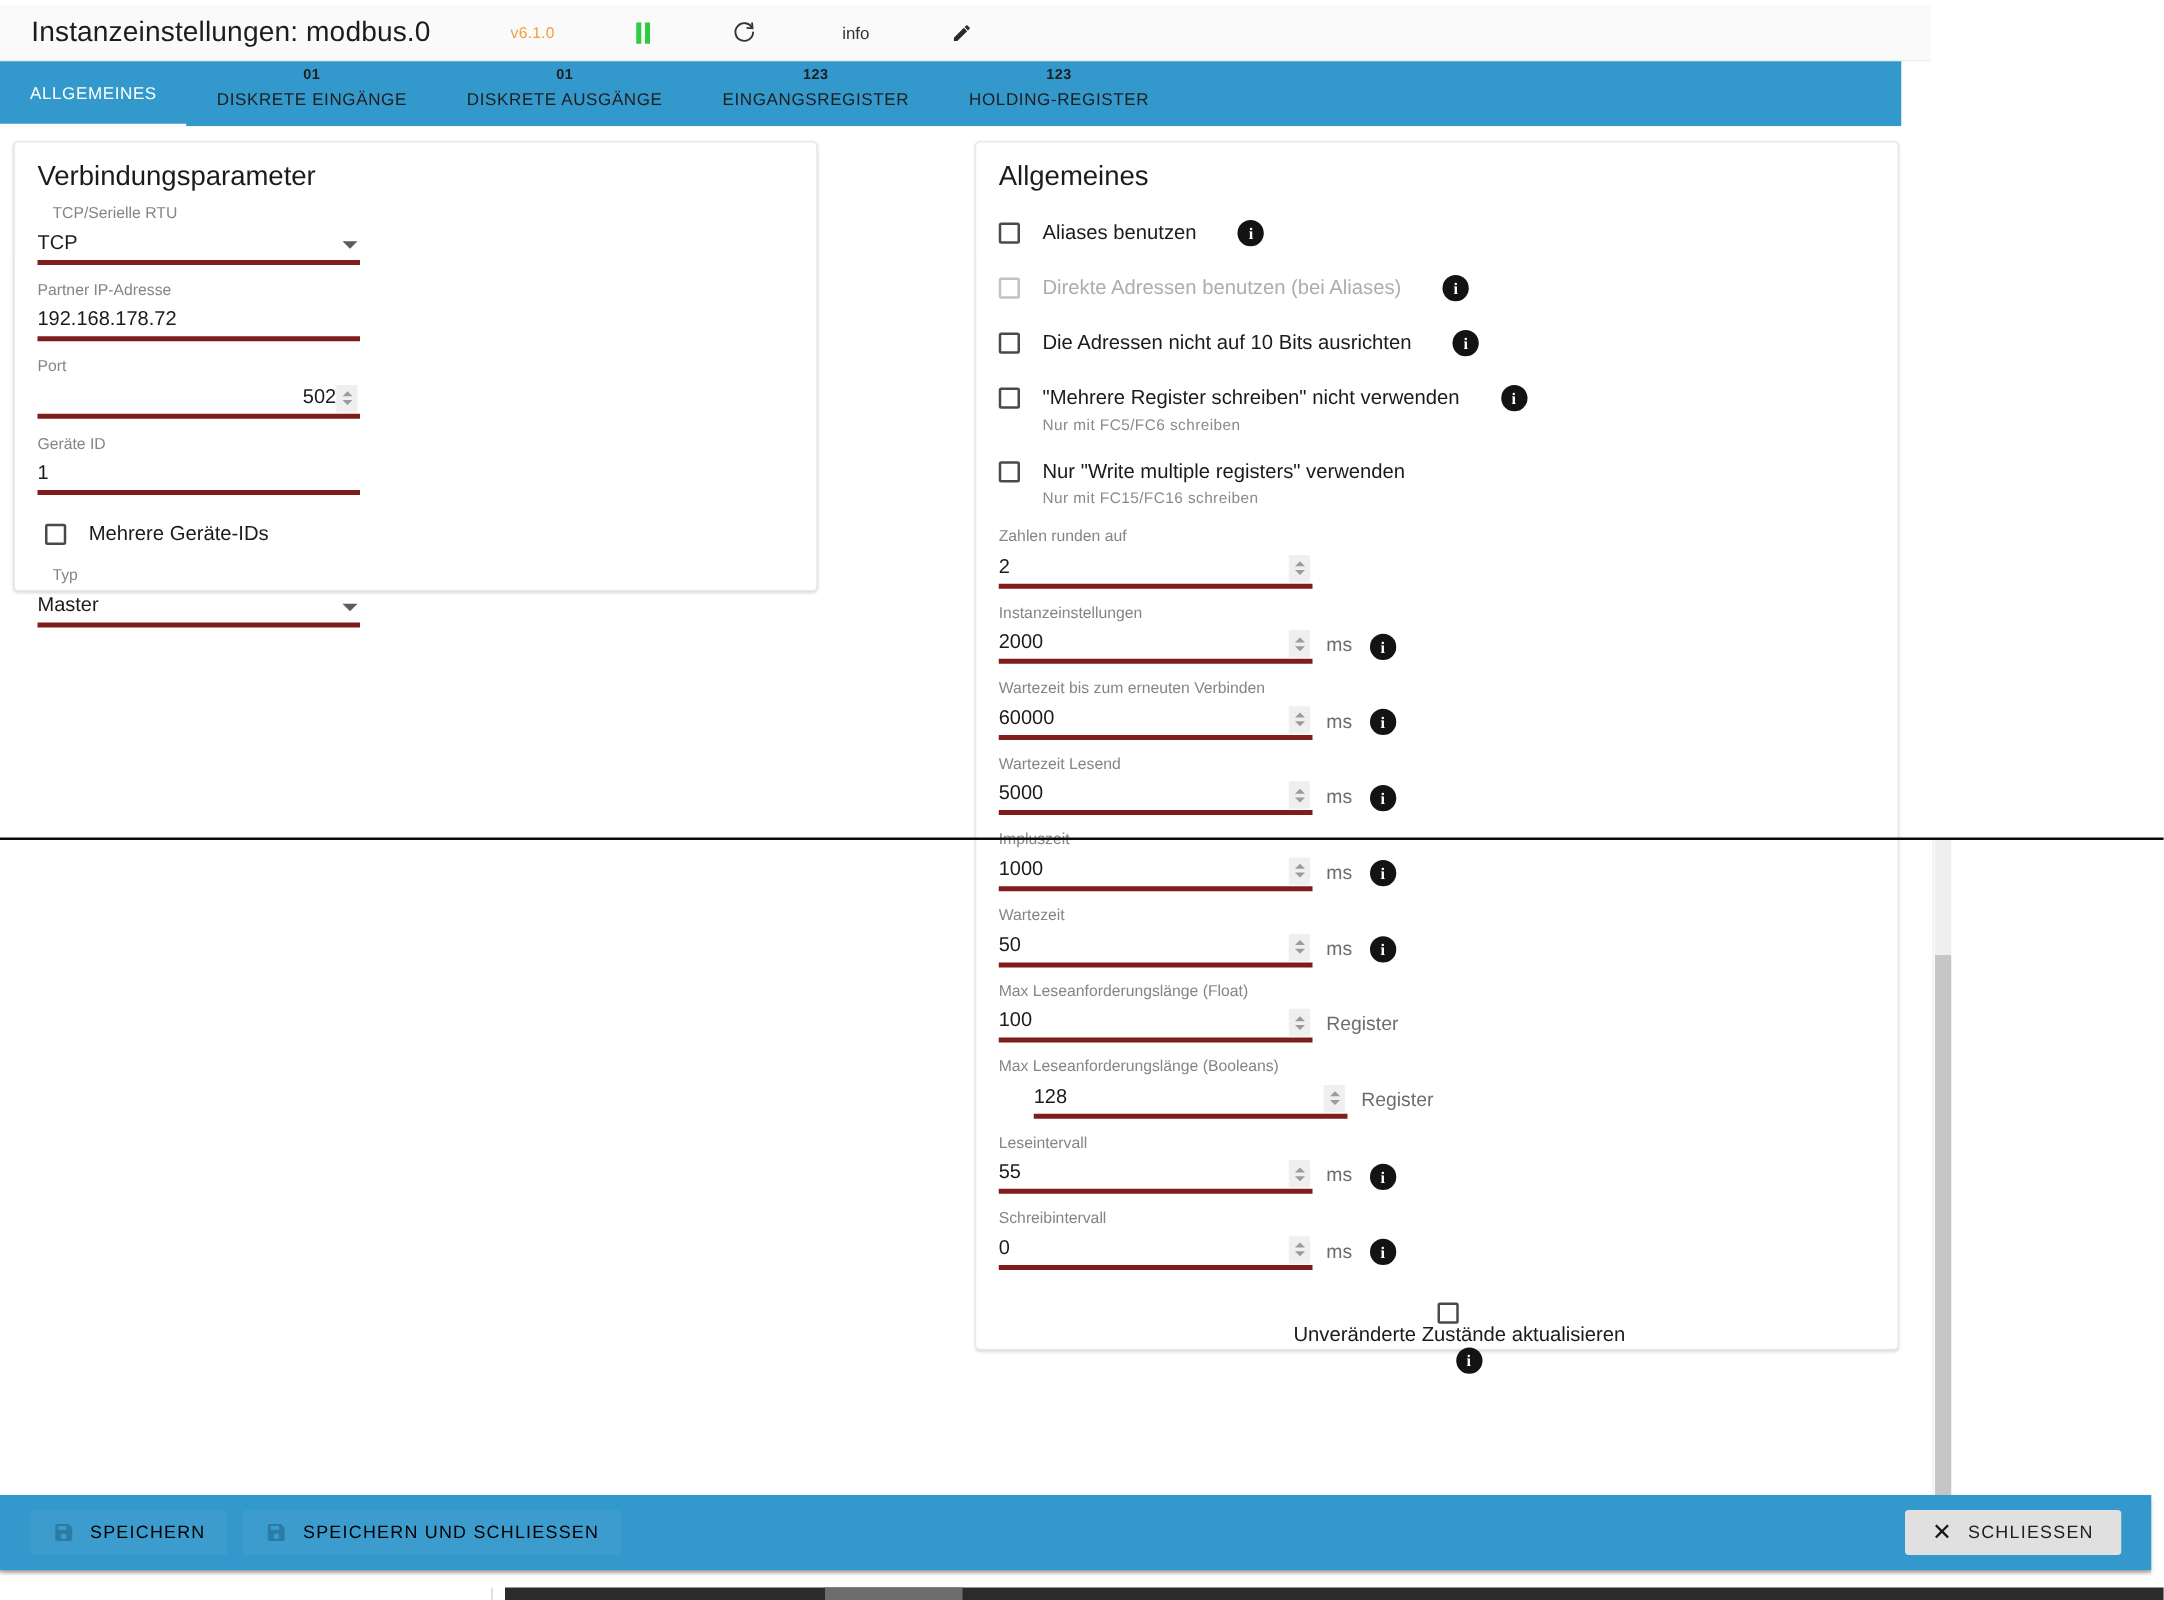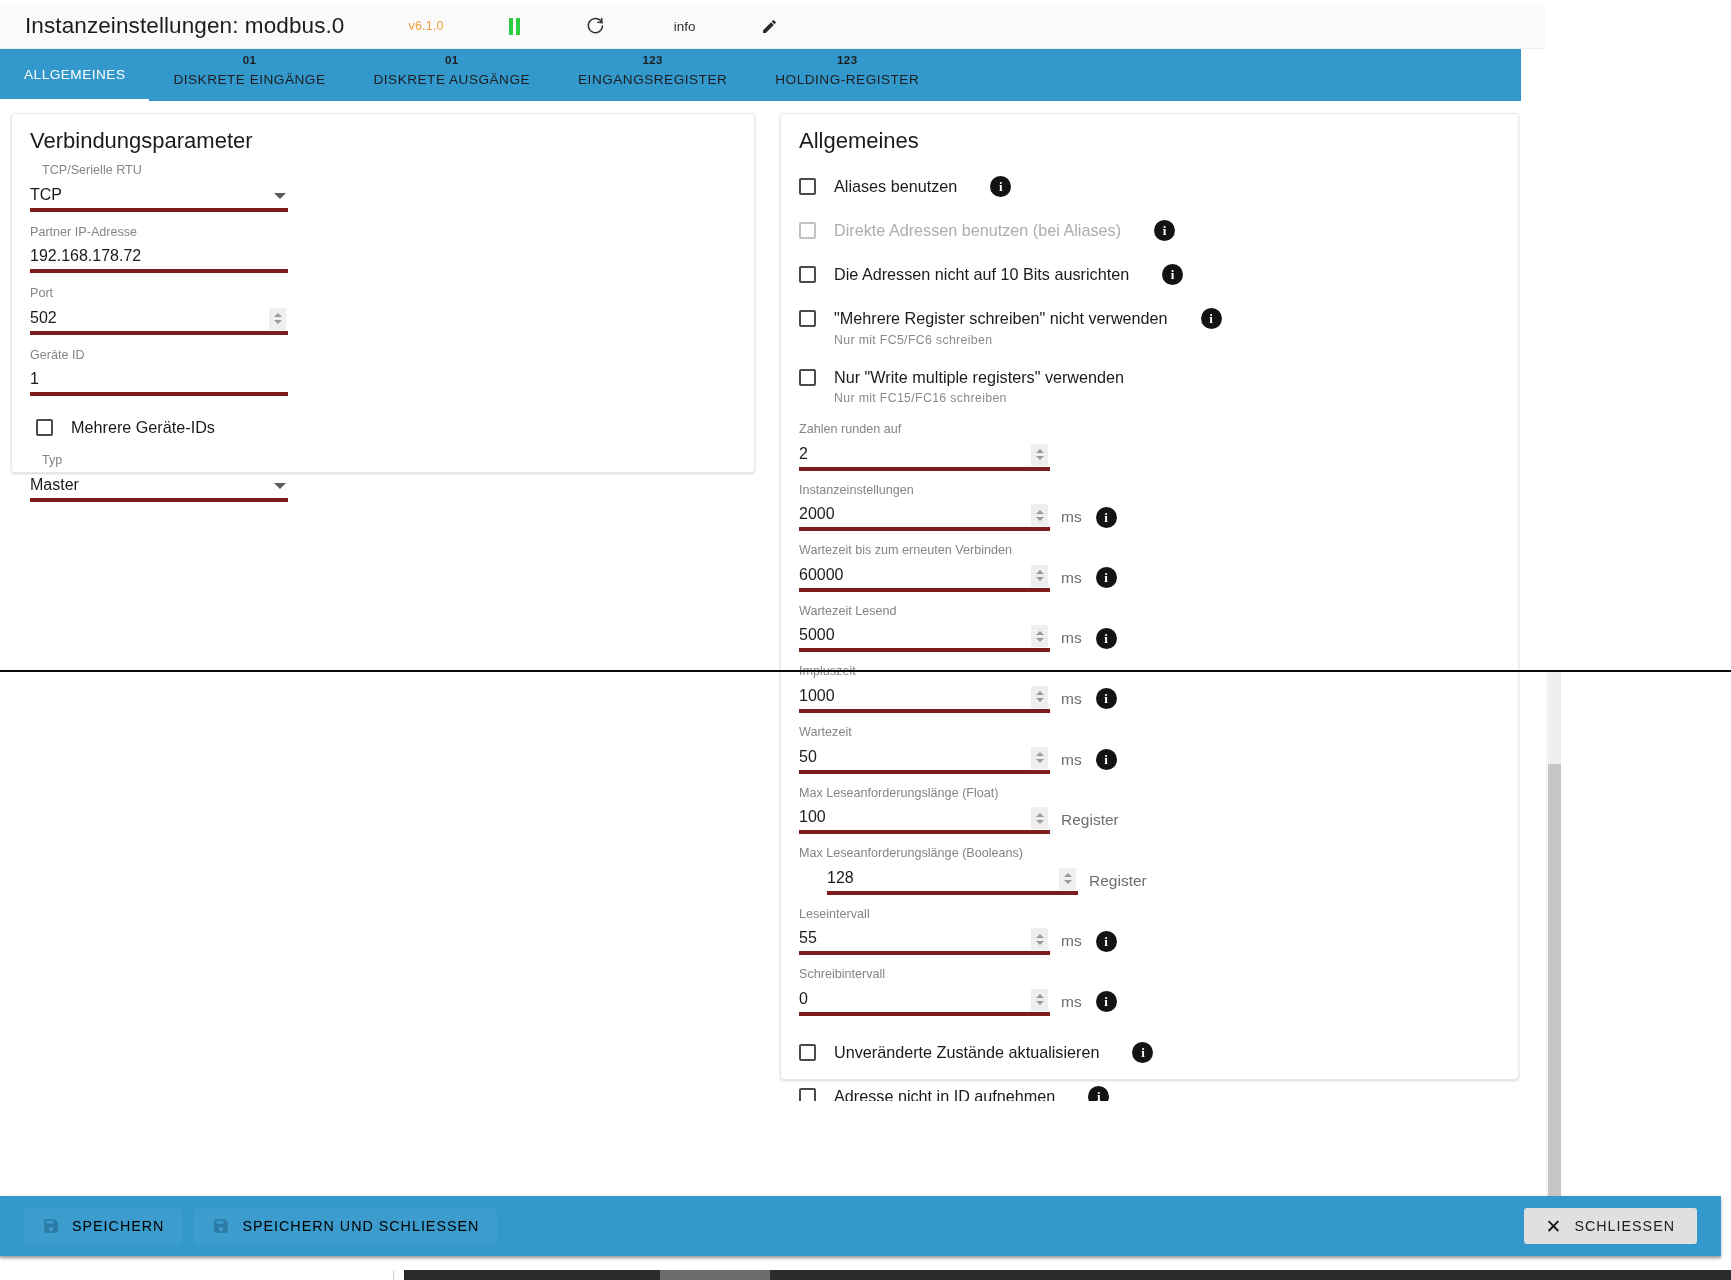--- a/index.html
+++ b/index.html
@@ -117,21 +117,21 @@
     overflow: hidden;
   }
 
   .card {
     position: absolute;
     background: #ffffff;
     border: 1px solid #e8e8e8;
     border-radius: 4px;
     box-shadow: 0 1px 3px rgba(0,0,0,0.10), 0 1px 2px rgba(0,0,0,0.06);
   }
-  #left-card  { left: 11px;  top: 12px;  width: 744px;  height: 360px; }
+  #left-card  { left: 11px;  top: 12px;  width: 643px;  height: 360px; }
   #right-card { left: 780px; top: 12px;  width: 739px;  height: 967px; }
 
   .card-title {
     font-size: 22px;
     color: #1b1b1b;
     margin: 14px 0 2px 18px;
     font-weight: 400;
   }
 
   
@@ -434,21 +434,21 @@
 
       <div class="field" style="margin-top:14px;">
         <div class="field-label">Partner IP-Adresse</div>
         <div class="underline-box" style="width:258px;">
           <span class="val">192.168.178.72</span>
         </div>
       </div>
 
       <div class="field" style="margin-top:14px;">
         <div class="field-label">Port</div>
-        <div class="underline-box" style="width:258px;">
+        <div class="underline-box" style="width:258px;text-align:right;">
           <span class="val">502</span>
           <span class="spinner">
               <span class="up"></span>
               <span class="dn"></span>
             </span>
         </div>
       </div>
 
       <div class="field" style="margin-top:14px;">
         <div class="field-label">Geräte ID</div>
@@ -648,21 +648,21 @@
             <span class="spinner">
                 <span class="up"></span>
                 <span class="dn"></span>
               </span>
           </div>
           <span class="unit">ms</span>
           <span class="info-dot" style="margin-left:14px;">i</span>
         </div>
       </div>
 
-      <div class="cbrow" style="margin-top:26px;">
+      <div class="cbrow" style="margin-top:26px;flex-direction:column;">
         <span class="cbox"></span>
         <span class="cblabel">Unveränderte Zustände aktualisieren</span>
         <span class="info-dot" style="margin-left:33px;">i</span>
       </div>
 
       <div class="cbrow" style="margin-top:23px;">
         <span class="cbox"></span>
         <span class="cblabel">Adresse nicht in ID aufnehmen</span>
         <span class="info-dot" style="margin-left:33px;">i</span>
       </div>

